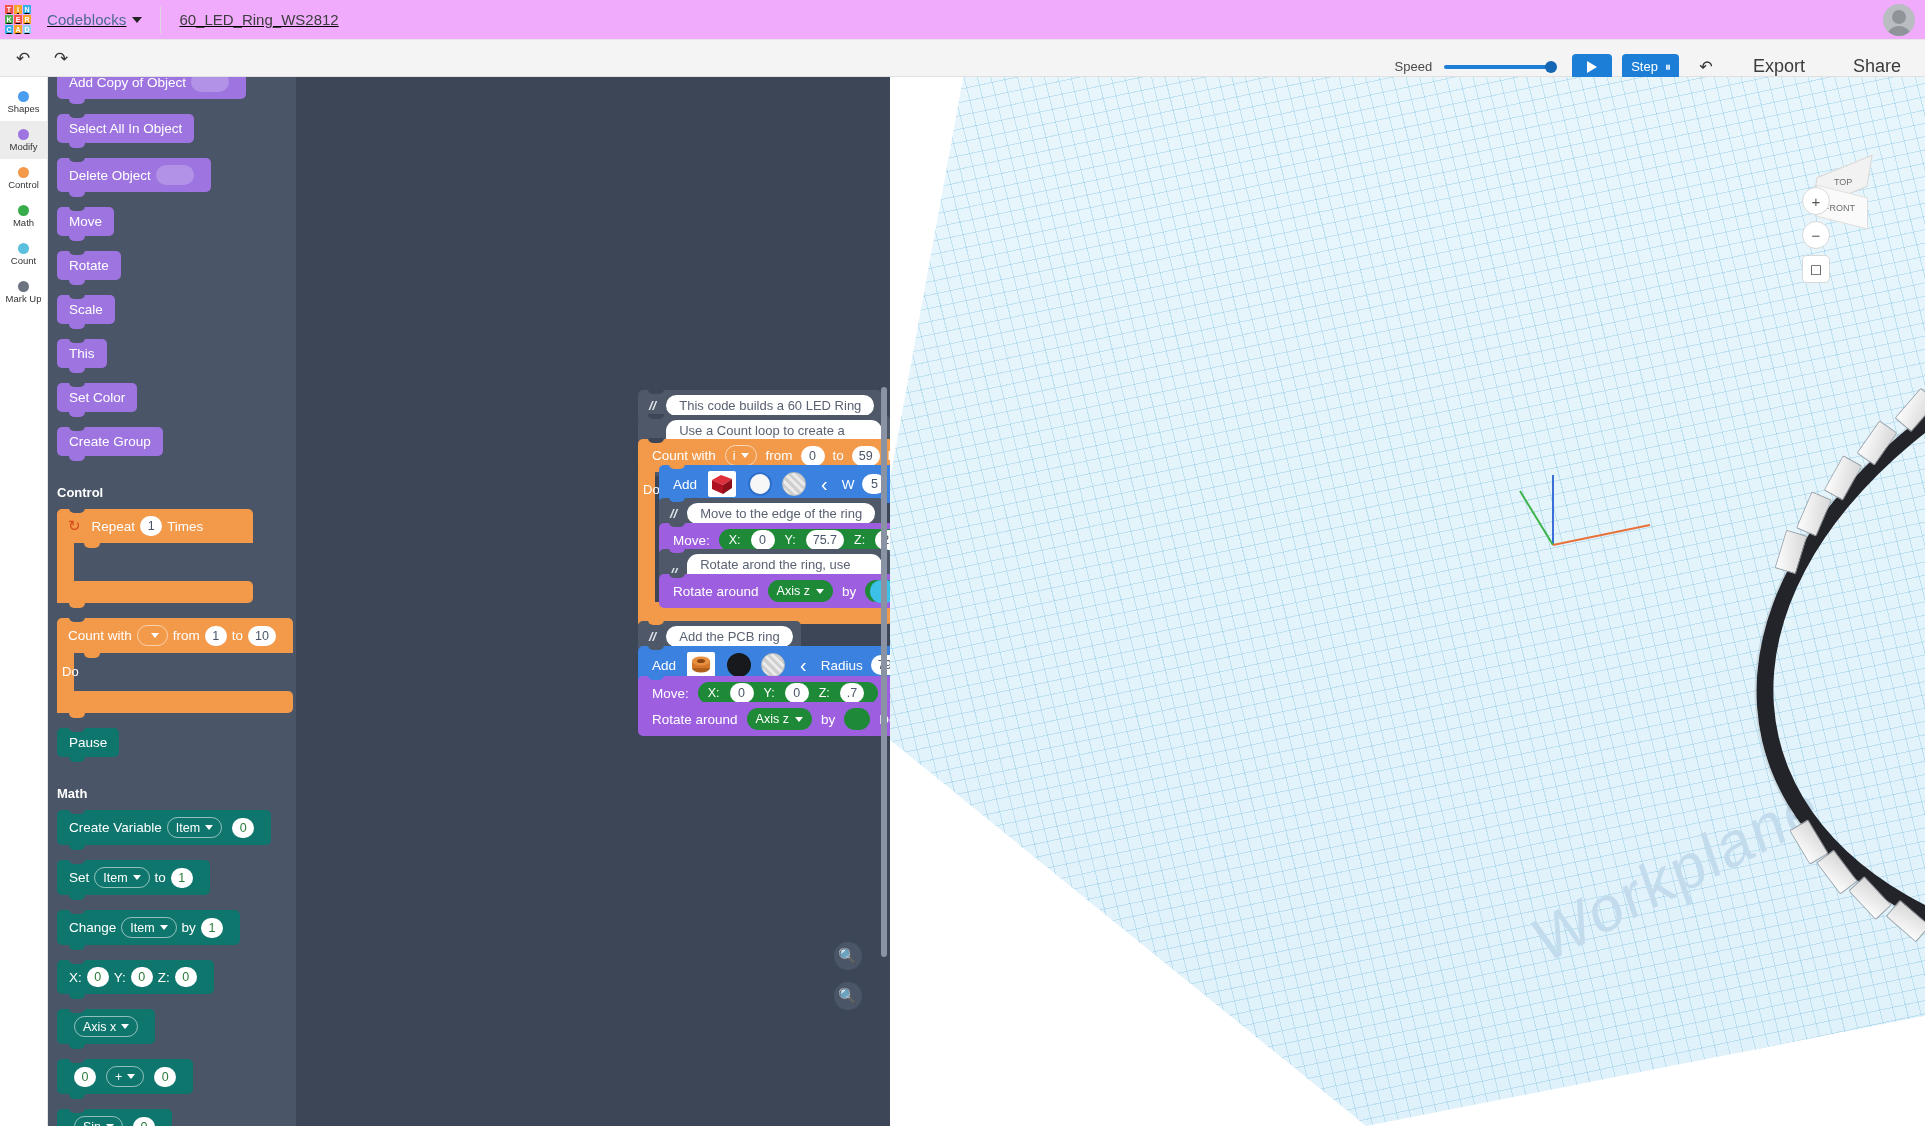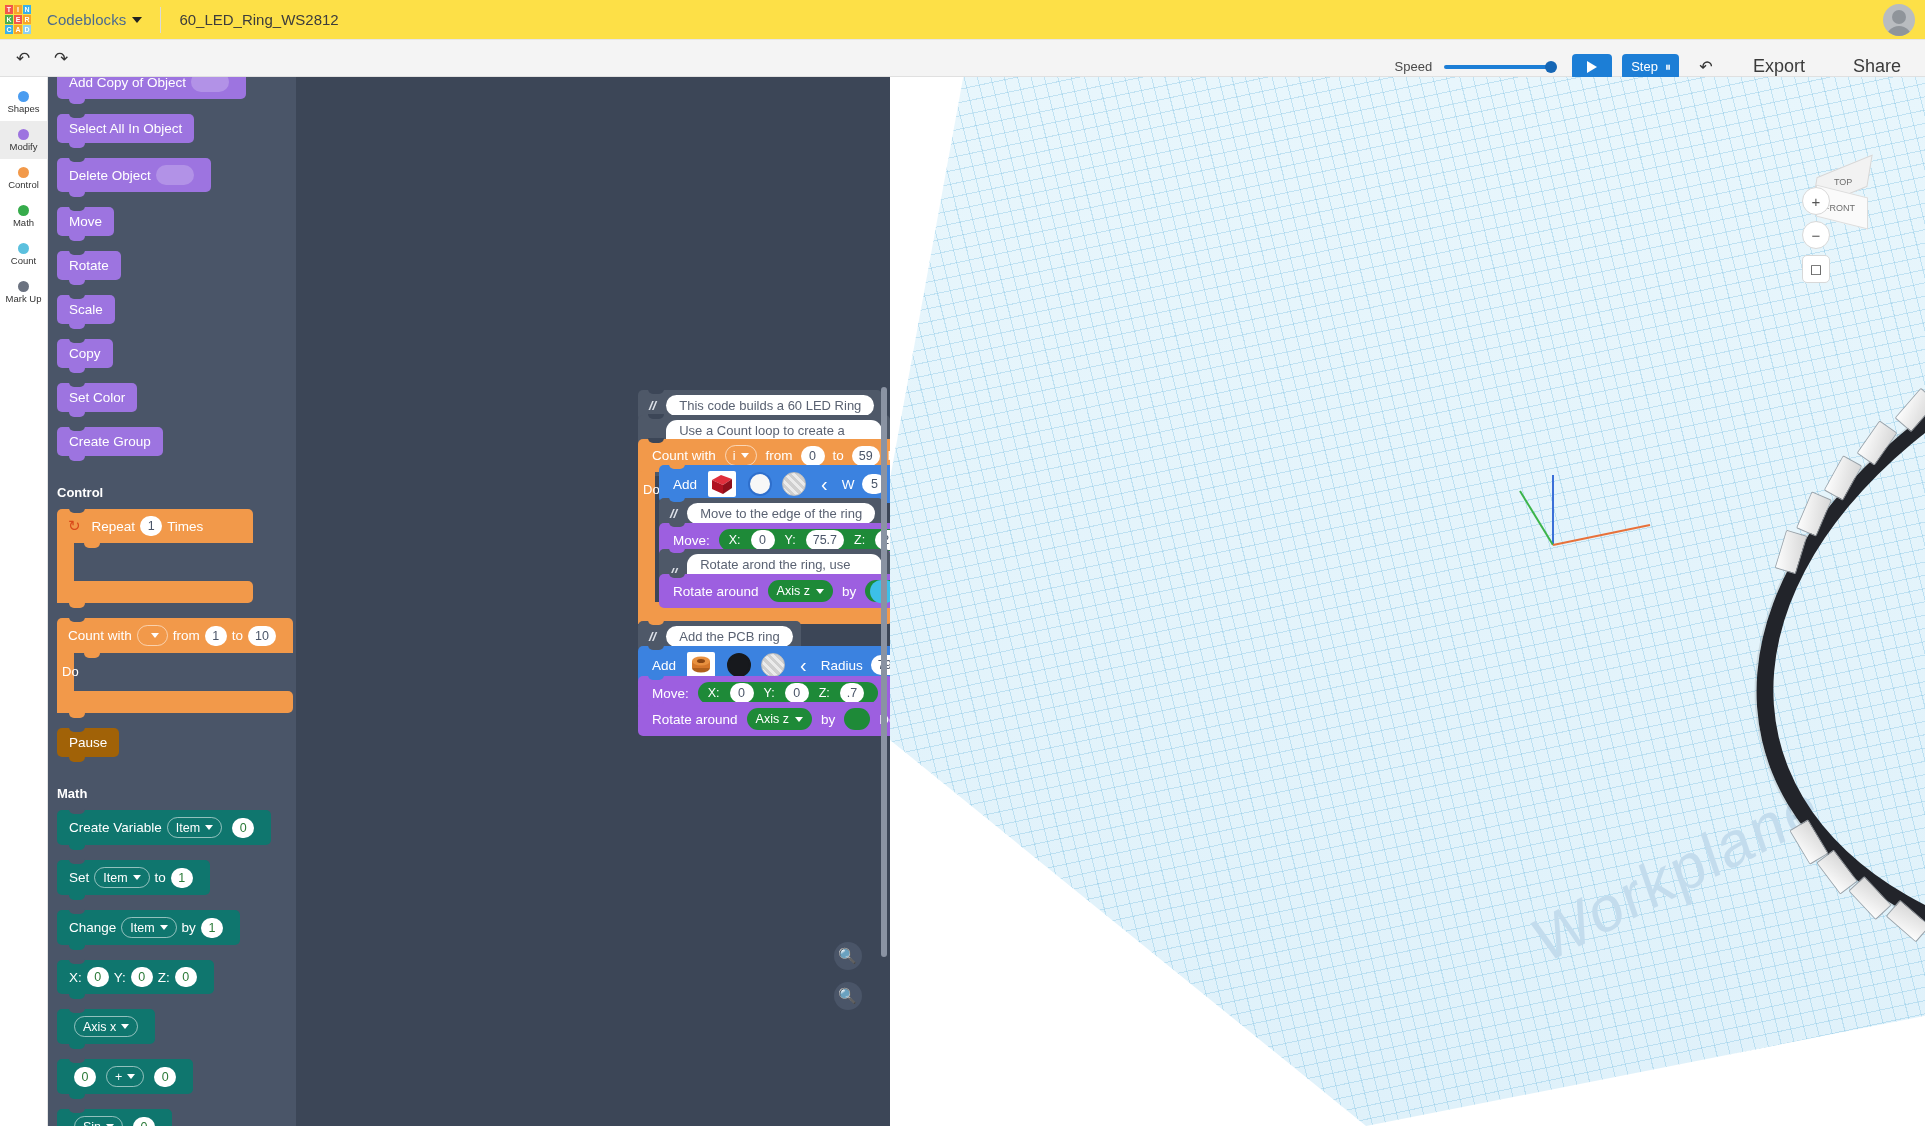--- a/index.html
+++ b/index.html
@@ -5,23 +5,24 @@
   * { box-sizing: border-box; margin:0; padding:0; }
   html,body{ width:1925px; height:1126px; overflow:hidden; }
   body{
     font-family:"Liberation Sans", sans-serif;
     background:#fff;
     -webkit-font-smoothing:antialiased;
   }
 
   
   .topbar{
-    height:40px; width:1925px; background:#fde047;
+    height:40px; width:1925px; background:#f0abfc;
     display:flex; align-items:center; border-bottom:1px solid #e6e6e6;
     position:relative;
+    text-decoration:underline;
   }
   .logo{
     width:26px;height:30px; margin-left:5px; margin-right:16px;
     display:grid; grid-template-columns:repeat(3,1fr); grid-template-rows:repeat(3,1fr);
     gap:1px;
   }
   .logo i{ display:block; font-style:normal; font-size:7px; line-height:9px;
     text-align:center; color:#fff; font-weight:bold; font-family:"Liberation Sans",sans-serif;}
   .app-name{
     font-size:15px; color:#4b6a8f; margin-right:6px; letter-spacing:.1px;
@@ -85,21 +86,21 @@
   }
   .blk::before{ 
     content:""; position:absolute; left:12px; top:-1px; width:16px;height:5px;
     background:#4a5568; border-radius:0 0 7px 7px;
   }
   .blk::after{ 
     content:""; position:absolute; left:12px; bottom:-5px; width:16px;height:5px;
     background:inherit; border-radius:0 0 7px 7px;
   }
   .purple{ background:#9d74e0; }
-  .orange{ background:#a16207; }
+  .orange{ background:#0f766e; }
   .green{ background:#0f766e; }
 
   .pill{ background:#fff; color:#4a5568; border-radius:11px; min-width:22px;height:20px;
     display:inline-flex;align-items:center;justify-content:center;font-size:12.5px;margin:0 5px; padding:0 7px;}
   .slot{ background:rgba(255,255,255,.22); border-radius:11px; width:38px;height:20px; margin:0 5px; display:inline-block;}
   .dropdown{ border:1.5px solid rgba(255,255,255,.55); border-radius:11px; height:21px;
     display:inline-flex;align-items:center;justify-content:center;padding:0 8px;margin:0 5px;font-size:12.5px; gap:5px;}
   .dd-caret{width:0;height:0;border-left:4px solid transparent;border-right:4px solid transparent;border-top:5px solid #fff;}
   .green .pill{ color:#2b7a38; }
 
@@ -265,21 +266,21 @@
         </div><div style="display: block;"></div><div class="blk purple">
           <span>Delete Object</span>
           <span class="slot"></span>
         </div><div style="display: block;"></div><div class="blk purple">
           <span>Move</span>
         </div><div style="display: block;"></div><div class="blk purple">
           <span>Rotate</span>
         </div><div style="display: block;"></div><div class="blk purple">
           <span>Scale</span>
         </div><div style="display: block;"></div><div class="blk purple">
-          <span>Copy</span>
+          <span>This</span>
         </div><div style="display: block;"></div><div class="blk purple">
           <span>Set Color</span>
         </div><div style="display: block;"></div><div class="blk purple">
           <span>Create Group</span>
         </div><div style="display: block;"></div><div class="sec-title">Control</div><div class="cblock">
           <div class="head">
             <span style="color:#d94a1a;font-size:15px;margin-right:11px">↻</span>
             <span>Repeat</span>
             <span class="pill">1</span>
             <span>Times</span>

